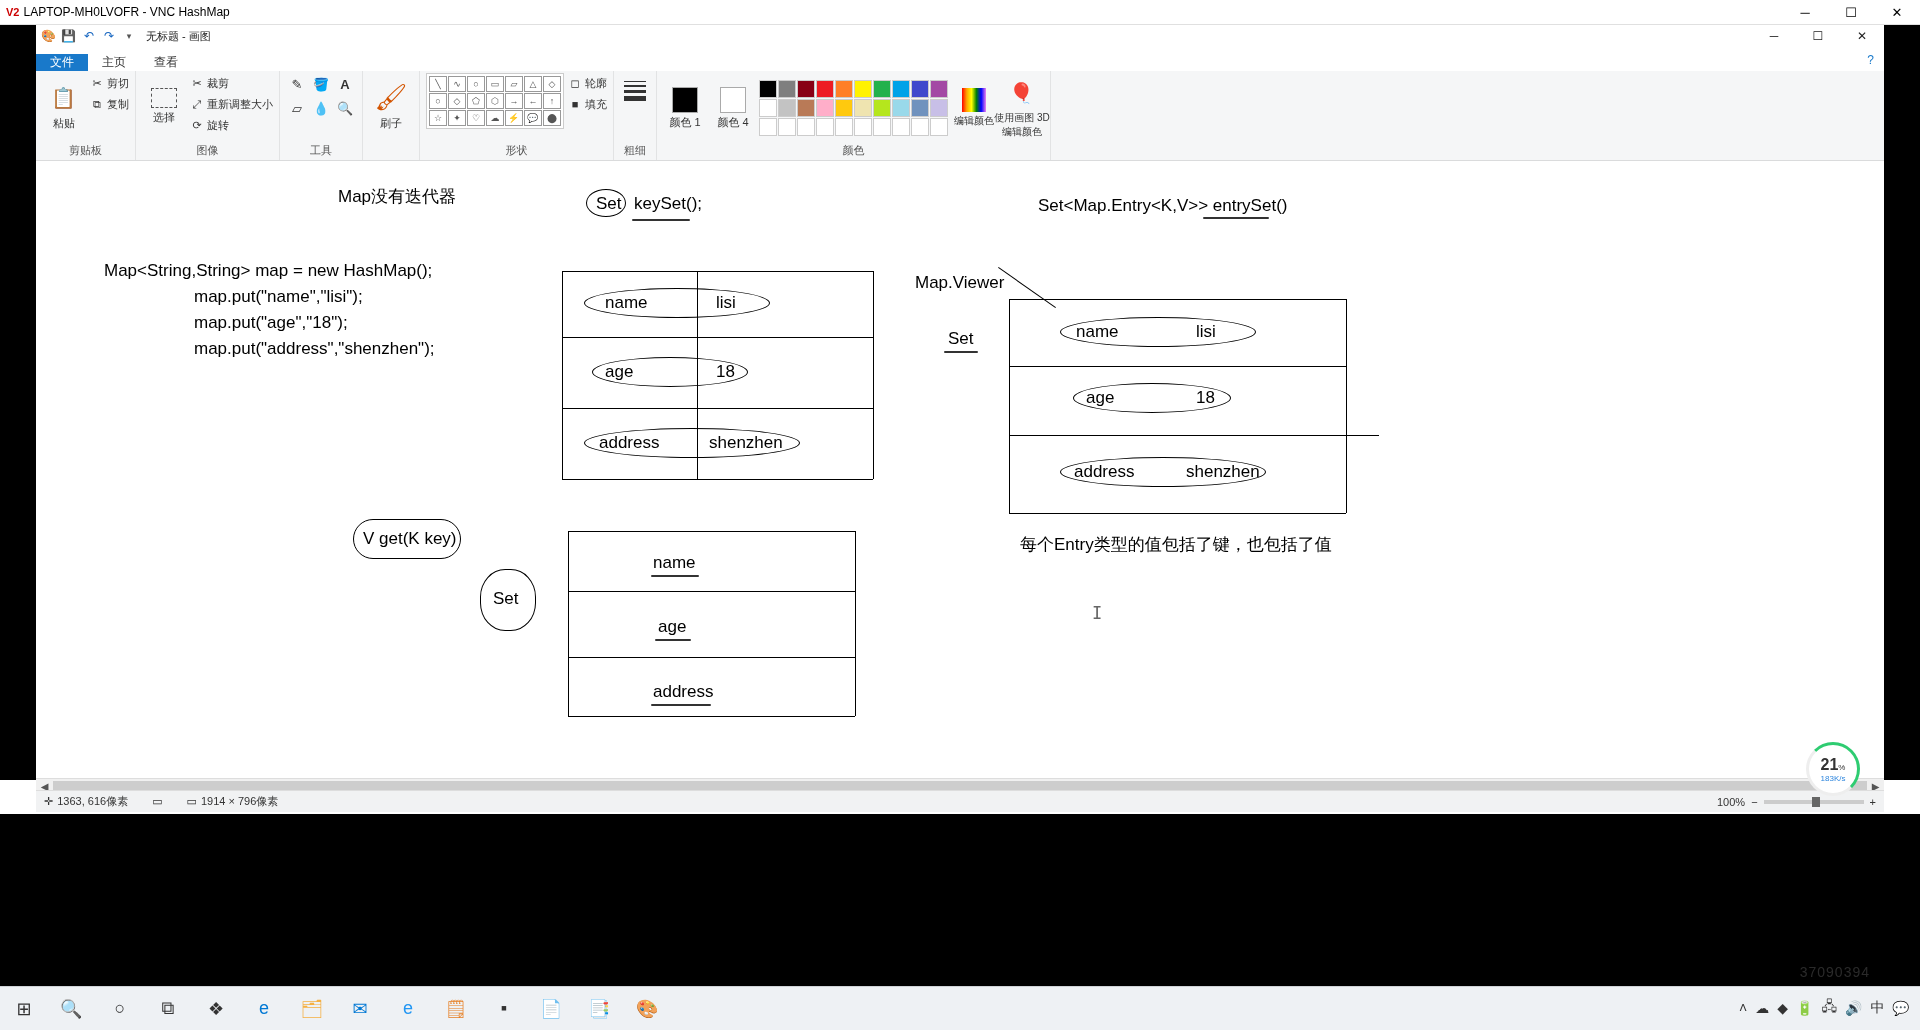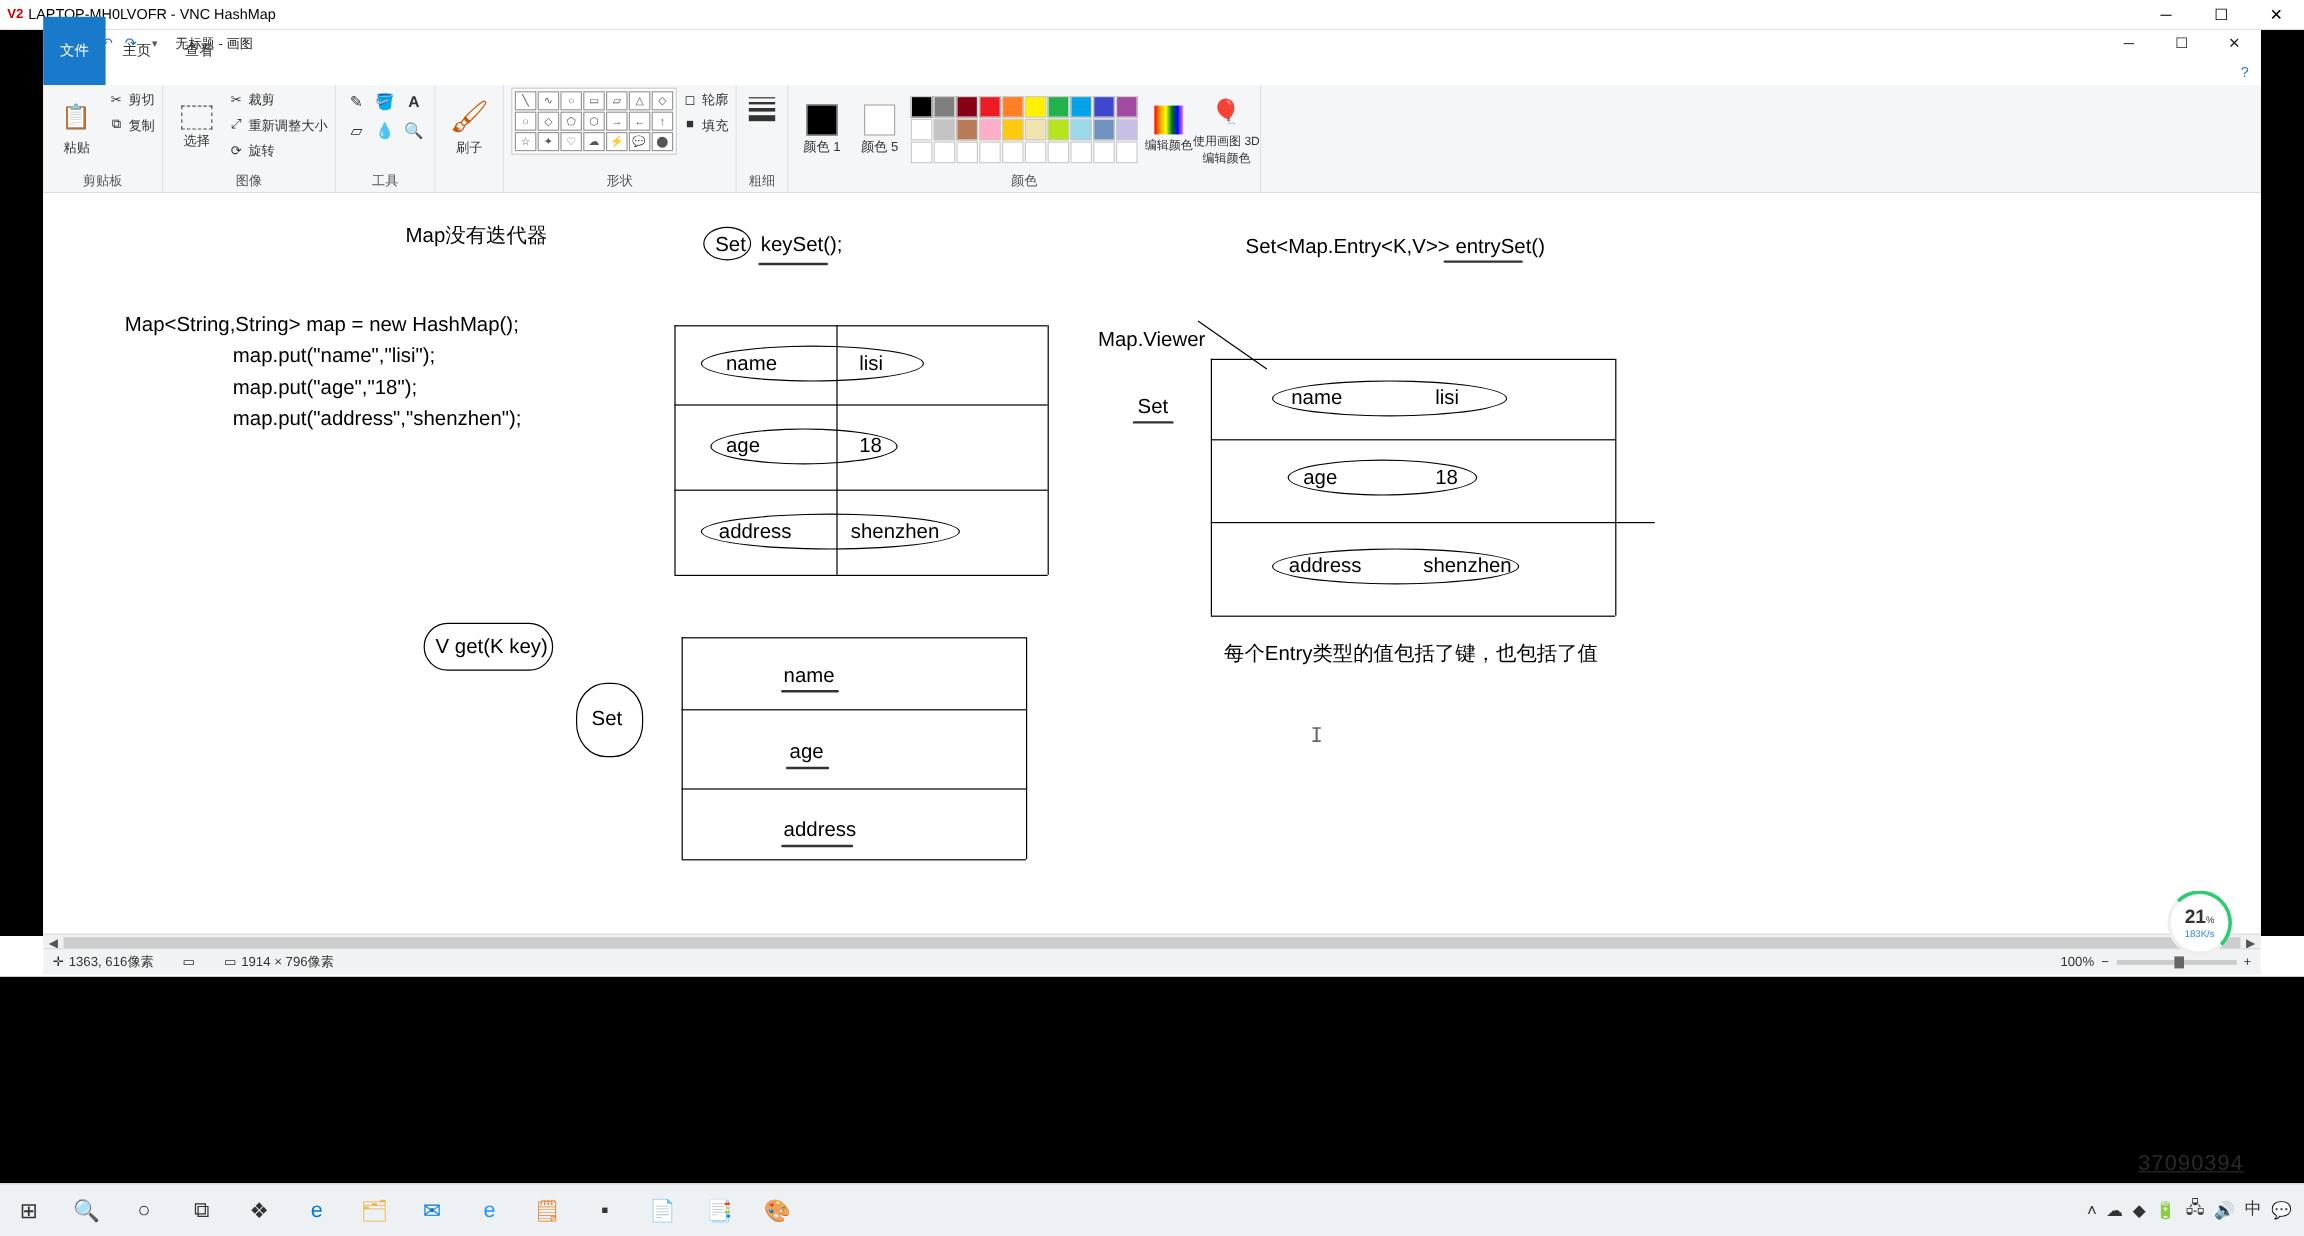--- a/index.html
+++ b/index.html
@@ -11,21 +11,21 @@
 .leftbar, .rightbar { position:absolute; top:25px; width:36px; background:#000; }
 .leftbar { left:0; height:755px; }
 .rightbar { right:0; height:755px; }
 .paint-titlebar { position:absolute; left:36px; right:36px; top:25px; height:22px; background:#fff; display:flex; align-items:center; font-size:11px; color:#222; }
 .paint-titlebar .qat { display:flex; align-items:center; gap:2px; padding-left:4px; }
 .paint-titlebar .qat span { width:18px; height:18px; display:flex; align-items:center; justify-content:center; font-size:12px; }
 .paint-titlebar .ptitle { margin-left:8px; }
 .paint-winbtns { position:absolute; right:0; top:0; display:flex; }
 .paint-winbtns div { width:44px; height:22px; display:flex; align-items:center; justify-content:center; font-size:12px; }
 .tabs { position:absolute; left:36px; right:36px; top:47px; height:24px; background:#fff; display:flex; align-items:flex-end; font-size:12px; }
-.tab { padding:20px 14px; color:#333; }
+.tab { padding:0 14px; color:#333; }
 .tab.active { background:#1979ca; color:#fff; }
 .ribbon { position:absolute; left:36px; right:36px; top:71px; height:90px; background:#f5f6f7; border-bottom:1px solid #dadbdc; display:flex; font-size:11px; color:#333; }
 .rgroup { border-right:1px solid #e2e3e4; padding:2px 6px 0 6px; display:flex; flex-direction:column; align-items:center; justify-content:space-between; }
 .rgroup .gbody { display:flex; align-items:flex-start; gap:4px; flex:1; }
 .rgroup .glabel { font-size:11px; color:#555; padding-bottom:2px; }
 .bigbtn { display:flex; flex-direction:column; align-items:center; justify-content:center; width:44px; height:66px; gap:2px; }
 .bigbtn .ic { width:32px; height:32px; display:flex; align-items:center; justify-content:center; font-size:20px; }
 .stackbtns { display:flex; flex-direction:column; gap:1px; font-size:11px; }
 .stackbtns div { display:flex; align-items:center; gap:3px; height:20px; }
 .stackbtns .ic { width:14px; text-align:center; }
@@ -53,21 +53,21 @@
 .statusbar .zoom { margin-left:auto; display:flex; align-items:center; gap:6px; }
 .zslider { width:100px; height:4px; background:#ccc; position:relative; }
 .zslider .zt { position:absolute; left:48px; top:-3px; width:8px; height:10px; background:#666; }
 .blackstrip { position:absolute; left:0; right:0; bottom:44px; height:172px; background:#000; }
 .taskbar { position:absolute; left:0; right:0; bottom:0; height:44px; background:#eef1f4; border-top:1px solid #cfd3d7; display:flex; align-items:center; }
 .taskbar .tb { width:48px; height:44px; display:flex; align-items:center; justify-content:center; font-size:18px; color:#333; }
 .tray { position:absolute; right:0; bottom:0; height:44px; display:flex; align-items:center; gap:8px; padding-right:10px; font-size:11px; color:#333; }
 .tray .ic { font-size:14px; }
 .speedbadge { position:absolute; right:60px; bottom:234px; width:54px; height:54px; border-radius:50%; border:3px solid #2ecc71; border-left-color:#eee; border-bottom-color:#eee; display:flex; flex-direction:column; align-items:center; justify-content:center; font-size:8px; color:#333; background:#fff; }
 .speedbadge .pc { font-size:16px; font-weight:bold; }
-.watermark { position:absolute; right:50px; bottom:50px; font-size:18px; color:rgba(120,120,120,.35); letter-spacing:1px;text-decoration:underline; }
+.watermark { position:absolute; right:50px; bottom:50px; font-size:14px; color:rgba(120,120,120,.35); letter-spacing:1px; }
 .underline-hand { position:absolute; height:2px; background:#333; border-radius:2px; }
 </style>
 </head>
 <body>
 
 <div class="vnc-titlebar">
   <span class="logo">V2</span>
   <span>LAPTOP-MH0LVOFR - VNC HashMap</span>
   <div class="vnc-winbtns">
     <div>─</div>
@@ -226,21 +226,21 @@
   </div>
 
   <div class="rgroup" style="flex:0 0 auto">
     <div class="gbody" style="align-items:center">
       <div class="bigbtn">
           <div class="colorbox" style="background:#000"></div>
           <span>颜色 1</span>
         </div>
       <div class="bigbtn">
           <div class="colorbox" style="background:#fff"></div>
-          <span>颜色 5</span>
+          <span>颜色 4</span>
         </div>
       <div class="palette" id="palette">
           <div style="background: rgb(0, 0, 0);"></div>
           <div style="background: rgb(127, 127, 127);"></div>
           <div style="background: rgb(136, 0, 21);"></div>
           <div style="background: rgb(237, 28, 36);"></div>
           <div style="background: rgb(255, 127, 39);"></div>
           <div style="background: rgb(255, 242, 0);"></div>
           <div style="background: rgb(34, 177, 76);"></div>
           <div style="background: rgb(0, 162, 232);"></div>

